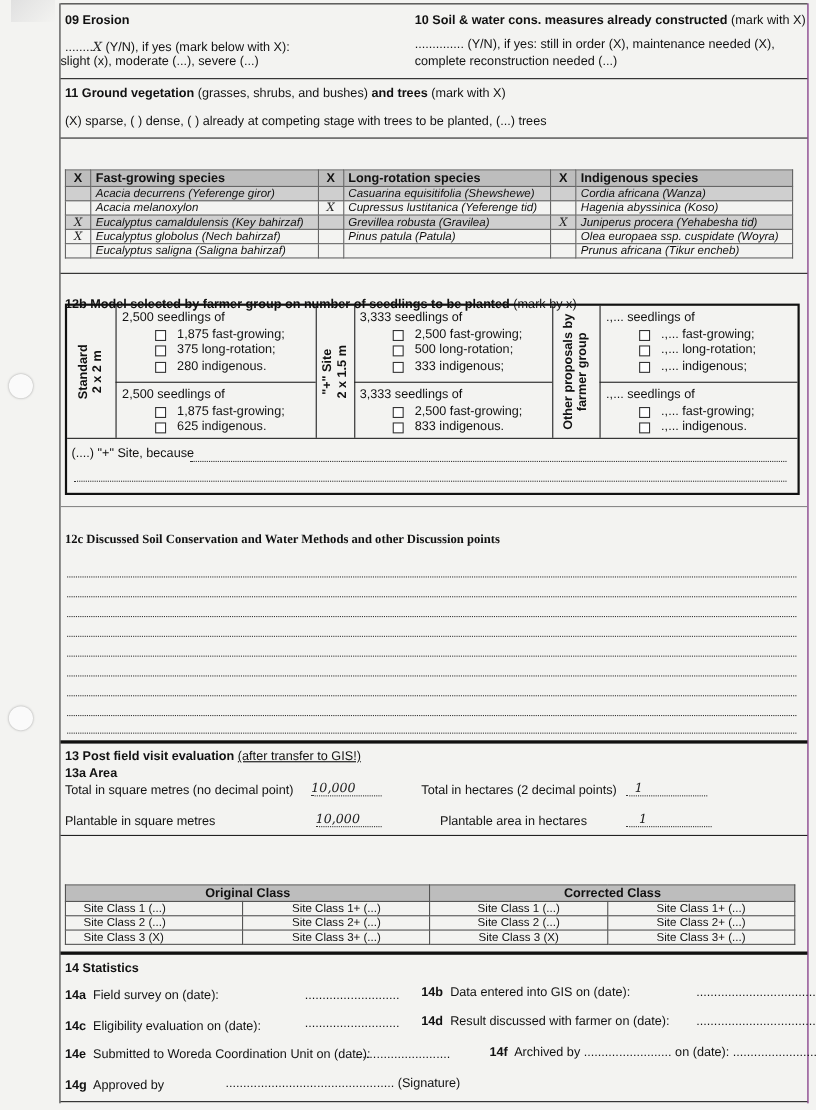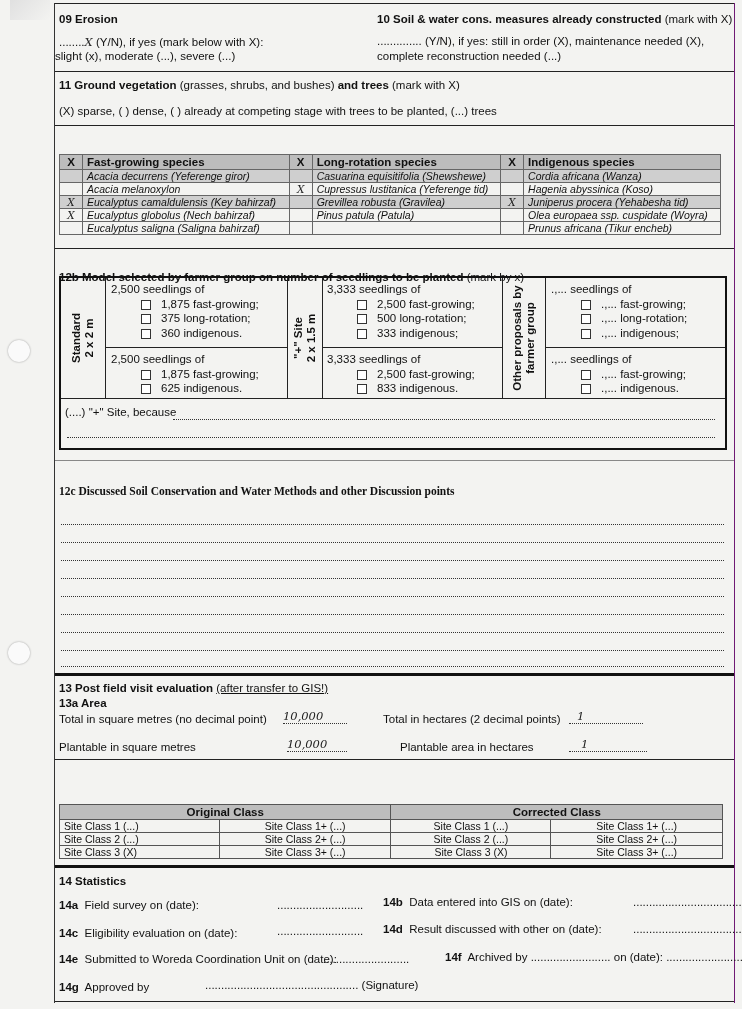--- a/index.html
+++ b/index.html
@@ -32,21 +32,21 @@
   .model { position:absolute; left:4px; top:288px; width:664px; height:170px; border:2px solid #111; }
   .vlabel { position:absolute; display:flex; align-items:center; justify-content:center; }
   .vlabel span { transform:rotate(-90deg); white-space:nowrap; font-weight:bold; text-align:center; line-height:13px; font-size:11.5px; }
   .optblock { position:absolute; font-size:11.5px; line-height:14.5px; }
   .optblock .row { padding-left:30px; display:flex; gap:10px; }
   .cb { display:inline-block; width:8px; height:8px; border:1px solid #333; margin-top:3px; background:#fff; }
 
   .dots { position:absolute; left:6px; right:10px; height:1px; border-bottom:1px dotted #333; }
 
   table.sc { position:absolute; left:4px; top:801px; width:664px; border-collapse:collapse; font-size:10.5px; }
-  table.sc td, table.sc th { border:1px solid #555; height:12px; line-height:12px; padding:0 4px; }
+  table.sc td, table.sc th { border:1px solid #555; height:12px; line-height:12px; padding:0 16px; }
   table.sc th { background:#bdbdbd; font-weight:bold; text-align:center; font-size:11.5px; height:14px; }
 
   .punch { position:absolute; width:22px; height:22px; border-radius:50%; background:#fafafa; box-shadow:0 0 2px #999; }
   .fold { position:absolute; left:10px; top:0; width:40px; height:20px; background:linear-gradient(135deg,#e0e0e0,#f3f3f1); }
 </style>
 </head>
 <body>
 
 <div class="fold"></div>
 <div class="punch" style="left:8px;top:340px;"></div>
@@ -148,21 +148,21 @@
       <div class="row">
           <span class="cb"></span>
           <span>1,875 fast-growing;</span>
         </div>
       <div class="row">
           <span class="cb"></span>
           <span>375 long-rotation;</span>
         </div>
       <div class="row">
           <span class="cb"></span>
-          <span>360 indigenous.</span>
+          <span>280 indigenous.</span>
         </div>
     </div>
     <div style="position:absolute;left:44px;top:69px;width:182px;height:1px;background:#222;"></div>
     <div class="optblock" style="left:50px;top:74px;width:170px;">
       <div>2,500 seedlings of</div>
       <div class="row">
           <span class="cb"></span>
           <span>1,875 fast-growing;</span>
         </div>
       <div class="row">
@@ -311,21 +311,21 @@
   <div class="txt" style="left:328px;top:893px;">
     <span class="b">14b</span>&nbsp; <span>Data entered into GIS on (date):</span>
   </div>
   <div class="txt" style="left:578px;top:893px;">...................................</div>
 
   <div class="txt" style="left:4px;top:924px;">
     <span class="b">14c</span>&nbsp; <span>Eligibility evaluation on (date):</span>
   </div>
   <div class="txt" style="left:222px;top:922px;">...........................</div>
   <div class="txt" style="left:328px;top:920px;">
-    <span class="b">14d</span>&nbsp; <span>Result discussed with other on (date):</span>
+    <span class="b">14d</span>&nbsp; <span>Result discussed with farmer on (date):</span>
   </div>
   <div class="txt" style="left:578px;top:920px;">...................................</div>
 
   <div class="txt" style="left:4px;top:950px;">
     <span class="b">14e</span>&nbsp; <span>Submitted to Woreda Coordination Unit on (date):</span>
   </div>
   <div class="txt" style="left:268px;top:950px;">...........................</div>
   <div class="txt" style="left:362px;top:948px;margin-left:28px;">
     <span class="b">14f</span>&nbsp; <span>Archived by ......................... on (date): ..........................</span>
   </div>

